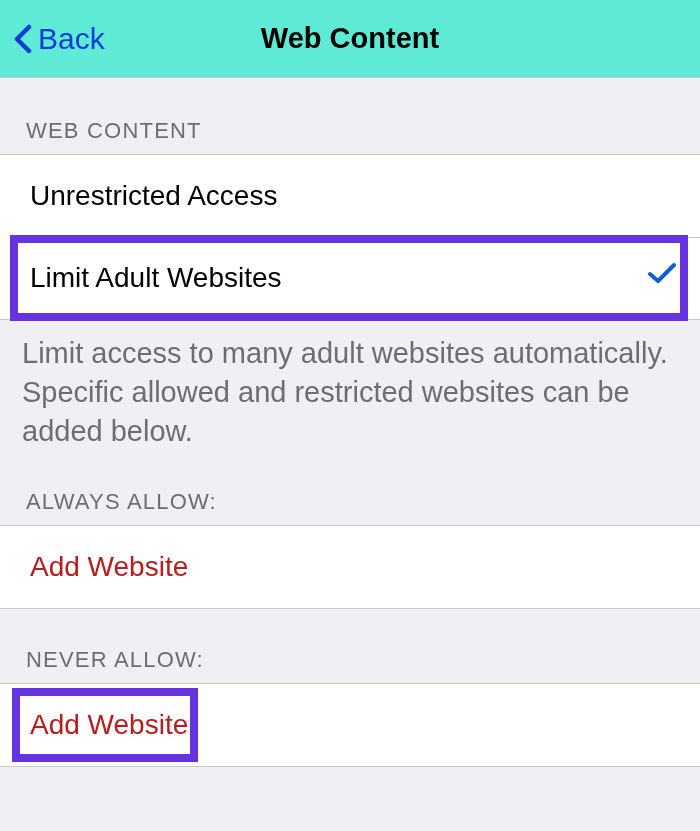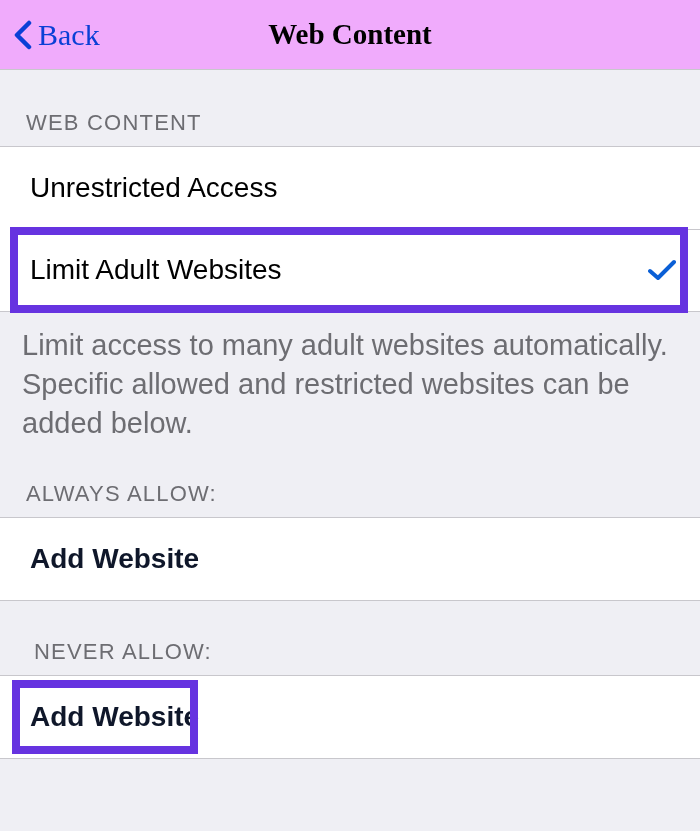--- a/index.html
+++ b/index.html
@@ -8,27 +8,26 @@
       box-sizing: border-box;
     }
     body {
       font-family: -apple-system, BlinkMacSystemFont, "Helvetica Neue", Helvetica, Arial, sans-serif;
       background: #efeff4;
       width: 700px;
       height: 831px;
       overflow: hidden;
     }
     .nav-bar {
-      height: 70px;
-      background: #f0abfc;
+      height: 78px;
+      background: #5eead4;
       border-bottom: 1px solid #c8c7cc;
       position: relative;
       display: flex;
       align-items: center;
-      font-family: Liberation Serif, serif;
     }
     .back-button {
       display: flex;
       align-items: center;
       color: #0a3fd6;
       font-size: 30px;
       padding-left: 14px;
       cursor: pointer;
     }
     .back-chevron {
@@ -59,21 +58,21 @@
       line-height: 1.35;
     }
     .group {
       background: #fff;
       border-top: 1px solid #c8c7cc;
       border-bottom: 1px solid #c8c7cc;
     }
     .row {
       position: relative;
       display: flex;
-      align-items: center;
+      align-items: flex-start;
       justify-content: space-between;
       padding: 25px 24px 25px 30px;
       font-size: 28px;
       color: #000;
       background: #fff;
     }
     .row + .row::before {
       content: "";
       position: absolute;
       left: 30px;
@@ -85,22 +84,21 @@
     .row.selected .checkmark {
       display: block;
     }
     .checkmark {
       display: none;
       width: 28px;
       height: 22px;
       flex-shrink: 0;
     }
     .link-row {
-      color: #0f172a;
-      font-weight: bold;
+      color: #b91c1c;
     }
     .highlight-box-selected {
       position: absolute;
       border: 8px solid #6633e0;
       left: 10px;
       right: 12px;
       top: -2px;
       bottom: -2px;
       pointer-events: none;
       z-index: 10;
@@ -150,20 +148,20 @@
 <div class="section-footer">Limit access to many adult websites automatically. Specific allowed and restricted websites can be added below.</div>
 
 <div class="section-header" style="padding-top:28px;">ALWAYS ALLOW:</div>
 
 <div class="group">
   <div class="row link-row">
     <span>Add Website</span>
   </div>
 </div>
 
-<div class="section-header" style="padding-top:38px;margin-left:8px;">NEVER ALLOW:</div>
+<div class="section-header" style="padding-top:38px;">NEVER ALLOW:</div>
 
 <div class="group">
   <div class="row link-row row-highlighted">
     <span>Add Website</span>
     <div class="highlight-box-add"></div>
   </div>
 </div>
 
 </body></html>

